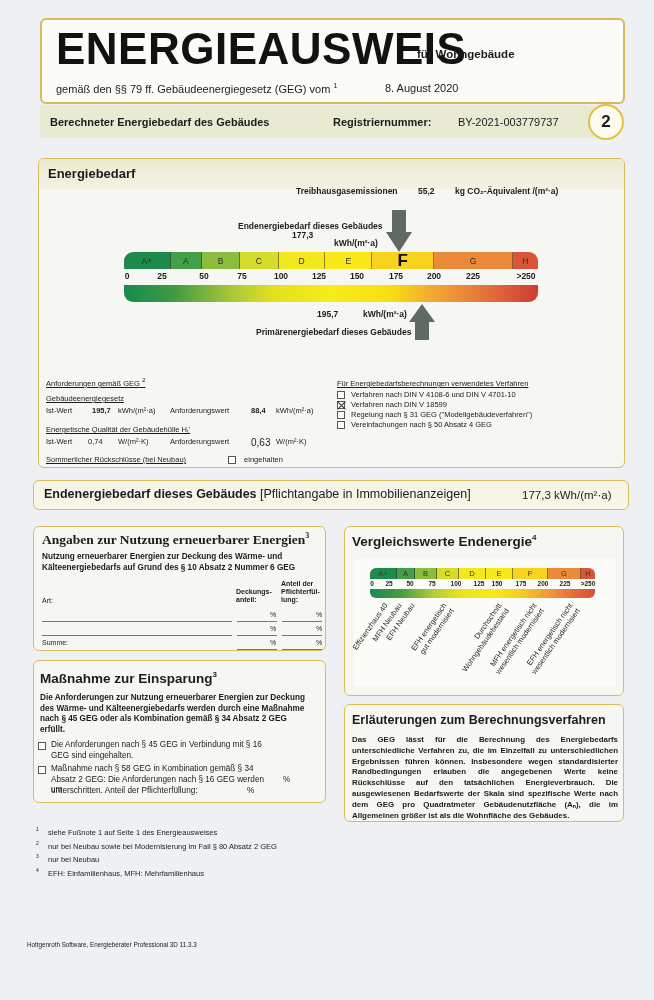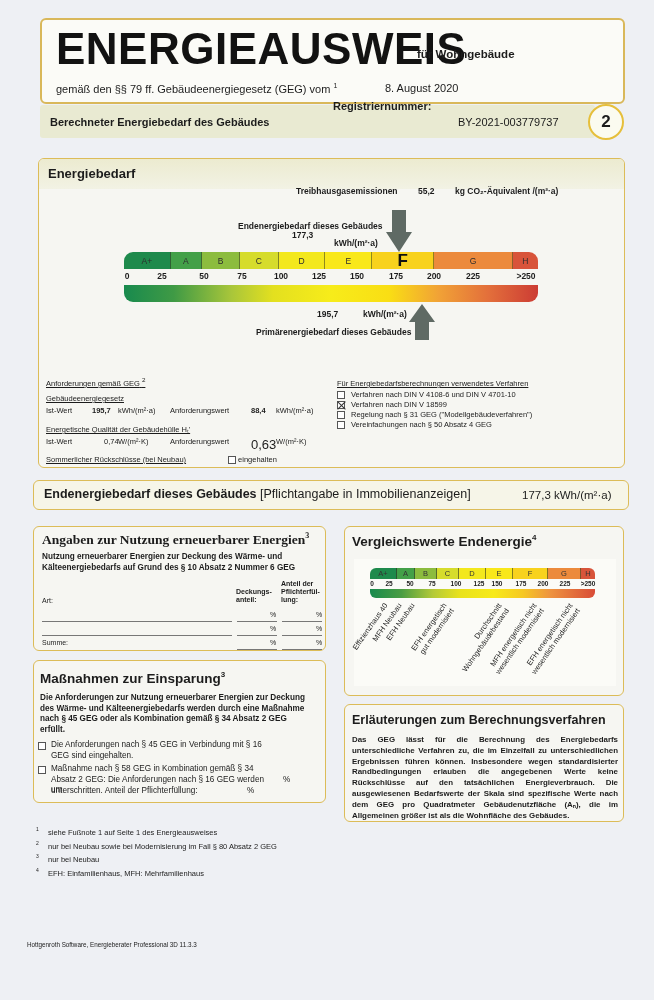--- a/index.html
+++ b/index.html
@@ -23,21 +23,21 @@
   }
   .sub-title { left: 417px; top: 48px; font-size: 11.5px; font-weight: bold; }
   .law-line { left: 56px; top: 82px; font-size: 11px; }
   .law-date { left: 385px; top: 82px; font-size: 11px; }
   
   .reg-bar {
     left: 40px; top: 105px; width: 555px; height: 33px;
     background: #e9ead2; border-radius: 3px;
   }
   .reg-left { left: 50px; top: 116px; font-size: 11px; font-weight: bold; }
-  .reg-label { left: 333px; top: 100px; font-size: 11px; font-weight: bold; }
+  .reg-label { left: 333px; top: 116px; font-size: 11px; font-weight: bold; }
   .reg-value { left: 458px; top: 116px; font-size: 11px; }
   .page-circle {
     left: 588px; top: 104px; width: 36px; height: 36px; border-radius: 50%;
     border: 2px solid #e6bf3b; background: #fbfbf0;
     font-size: 17px; font-weight: bold; display: flex; align-items: center; justify-content: center;
   }
   
   .panel {
     border: 1.5px solid #dcbc58; border-radius: 6px; background: #f6f6f2;
   }
@@ -170,28 +170,28 @@
 <div class="abs small u" style="left:46px; top:394px; font-size:7.5px;">Gebäudeenergiegesetz</div>
 <div class="abs small" style="left:46px; top:406px; font-size:7.5px;">Ist-Wert</div>
 <div class="abs small bold" style="left:92px; top:406px; font-size:7.5px;">195,7</div>
 <div class="abs small" style="left:118px; top:406px; font-size:7.5px;">kWh/(m²·a)</div>
 <div class="abs small" style="left:170px; top:406px; font-size:7.5px;">Anforderungswert</div>
 <div class="abs small bold" style="left:251px; top:406px; font-size:7.5px;">88,4</div>
 <div class="abs small" style="left:276px; top:406px; font-size:7.5px;">kWh/(m²·a)</div>
 
 <div class="abs small u" style="left:46px; top:424px; font-size:7.5px;">Energetische Qualität der Gebäudehülle Hₜ'</div>
 <div class="abs small" style="left:46px; top:437px; font-size:7.5px;">Ist-Wert</div>
-<div class="abs small" style="left:104px; top:437px; font-size:7.5px;">0,74</div>
+<div class="abs small" style="left:88px; top:437px; font-size:7.5px;">0,74</div>
 <div class="abs small" style="left:118px; top:437px; font-size:7.5px;">W/(m²·K)</div>
 <div class="abs small" style="left:170px; top:437px; font-size:7.5px;">Anforderungswert</div>
-<div class="abs small" style="left:251px; top:437px; font-size:13px;">0,63</div>
+<div class="abs small" style="left:251px; top:437px; font-size:10px;">0,63</div>
 <div class="abs small" style="left:276px; top:437px; font-size:7.5px;">W/(m²·K)</div>
 
 <div class="abs small u" style="left:46px; top:455px; font-size:7.5px;">Sommerlicher Rückschlüsse (bei Neubau)</div>
-<div class="abs small" style="left:228px; top:455px; font-size:7.5px;"><span class="cb"></span> <span style="margin-left:0">eingehalten</span></div>
+<div class="abs small" style="left:228px; top:455px; font-size:7.5px;"><span class="cb"></span> <span style="margin-left:6px">eingehalten</span></div>
 
 <div class="abs small u" style="left:337px; top:379px; font-size:7.5px;">Für Energiebedarfsberechnungen verwendetes Verfahren</div>
 <div class="abs" id="methodList" style="left:337px; top:390px; font-size:7.5px; line-height:10px;">
     <div><span class="cb"></span><span style="margin-left: 6px;">Verfahren nach DIN V 4108-6 und DIN V 4701-10</span></div>
     <div><span class="cb checked"></span><span style="margin-left: 6px; margin-top: 40px;">Verfahren nach DIN V 18599</span></div>
     <div><span class="cb"></span><span style="margin-left: 6px;">Regelung nach § 31 GEG ("Modellgebäudeverfahren")</span></div>
     <div><span class="cb"></span><span style="margin-left: 6px;">Vereinfachungen nach § 50 Absatz 4 GEG</span></div>
   </div>
 
 <div class="abs end-box"></div>
@@ -215,21 +215,21 @@
 <div class="abs line" style="left:282px; top:635px; width:40px;"></div>
 <div class="abs" style="left:270px; top:625px; font-size:7px;">%</div>
 <div class="abs" style="left:316px; top:625px; font-size:7px;">%</div>
 <div class="abs" style="left:42px; top:639px; font-size:7px;">Summe:</div>
 <div class="abs line" style="left:237px; top:649px; width:40px;"></div>
 <div class="abs line" style="left:282px; top:649px; width:40px;"></div>
 <div class="abs" style="left:270px; top:639px; font-size:7px;">%</div>
 <div class="abs" style="left:316px; top:639px; font-size:7px;">%</div>
 
 <div class="abs panel ms-panel"></div>
-<div class="abs h2" style="left:40px; top:670px; font-size:13.5px;"><span>Maßnahmen zur Einsparung</span><sup style="font-size:8px">3</sup></div>
+<div class="abs h2" style="left:40px; top:670px; font-size:13.5px;"><span>Maßnahme zur Einsparung</span><sup style="font-size:8px">3</sup></div>
 <div class="abs" style="left:40px; top:693px; width:270px; font-size:8.2px; font-weight:bold; line-height:10.5px;">Die Anforderungen zur Nutzung erneuerbarer Energien zur Deckung des Wärme- und Kälteenergiebedarfs werden durch eine Maßnahme nach § 45 GEG oder als Kombination gemäß § 34 Absatz 2 GEG erfüllt.</div>
 <div class="abs" style="left:38px; top:741px; font-size:8.2px;"><span class="cb"></span></div>
 <div class="abs" style="left:51px; top:740px; width:230px; font-size:8.2px; line-height:10.5px;">Die Anforderungen nach § 45 GEG in Verbindung mit § 16 GEG sind eingehalten.</div>
 <div class="abs" style="left:38px; top:765px; font-size:8.2px;"><span class="cb"></span></div>
 <div class="abs" style="left:51px; top:764px; width:215px; font-size:8.2px; line-height:10.5px;">Maßnahme nach § 58 GEG in Kombination gemäß § 34 Absatz 2 GEG: Die Anforderungen nach § 16 GEG werden um</div>
 <div class="abs" style="left:283px; top:775px; font-size:8.2px;">%</div>
 <div class="abs" style="left:51px; top:786px; font-size:8.2px;">unterschritten. Anteil der Pflichterfüllung:</div>
 <div class="abs" style="left:247px; top:786px; font-size:8.2px;">%</div>
 
 <div class="abs panel vgl-panel"></div>

